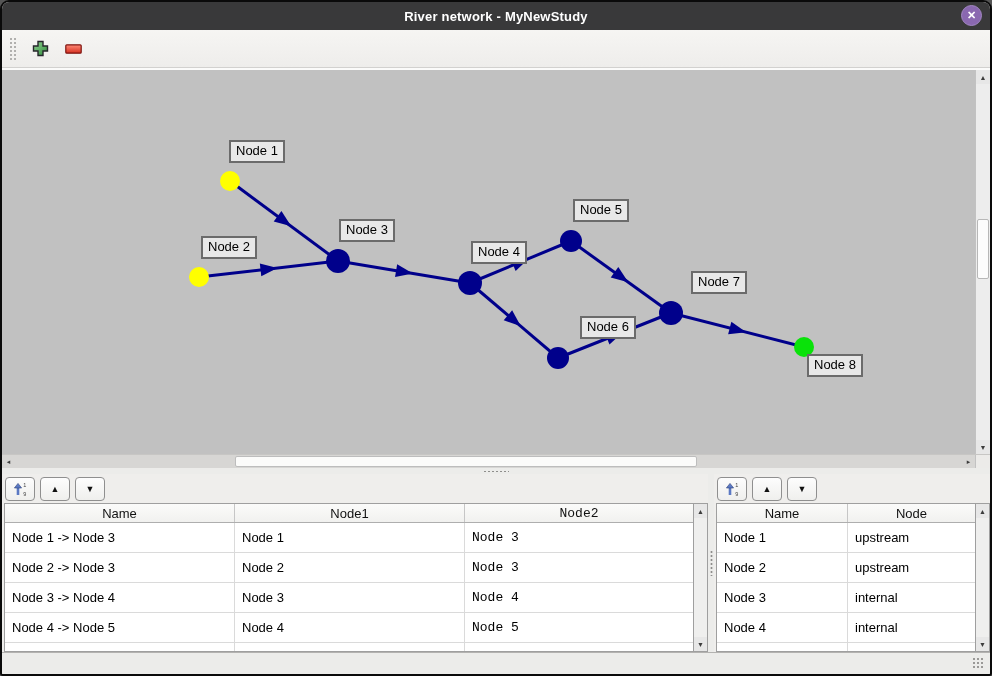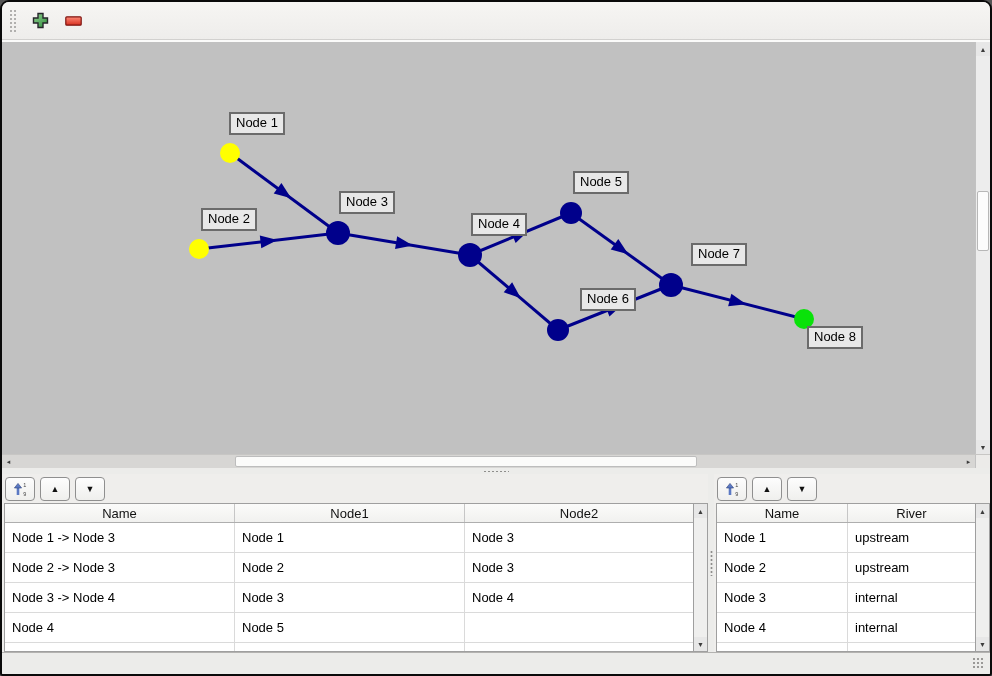--- a/index.html
+++ b/index.html
@@ -66,35 +66,41 @@
   .thead{display:flex;flex:0 0 19px;background:linear-gradient(#fbfbfa,#f1f1ef);
     border-bottom:1px solid #aeaeae;}
   .th{font-size:13px;color:#111;display:flex;align-items:center;justify-content:center;
     border-right:1px solid #c6c6c6;overflow:hidden;}
   .tbody{flex:1 1 auto;overflow:hidden;}
   .tr{display:flex;height:30px;border-bottom:1px solid #dadada;background:#fff;}
   .td{font-size:13px;color:#000;display:flex;align-items:center;padding-left:7px;
     border-right:1px solid #dadada;overflow:hidden;white-space:nowrap;}
   .branches .th:nth-child(1),.branches .td:nth-child(1){width:230px;flex:0 0 230px;}
   .branches .th:nth-child(2),.branches .td:nth-child(2){width:230px;flex:0 0 230px;}
-  .branches .th:nth-child(3),.branches .td:nth-child(3){flex:1 1 auto;border-right:none;}
+  .branches .th:nth-child(3),.branches .td:nth-child(3){flex:1 1 auto;border-right:none;font-family:Liberation Mono, monospace;}
   .nodes-t .th:nth-child(1),.nodes-t .td:nth-child(1){width:131px;flex:0 0 131px;}
   .nodes-t .th:nth-child(2),.nodes-t .td:nth-child(2){flex:1 1 auto;border-right:none;}
   .table-vscroll{flex:0 0 15px;background:#efefee;border:1px solid #9f9f9f;
     display:flex;flex-direction:column;justify-content:space-between;}
   
   .bottom-strip{flex:0 0 22px;background:#ececea;border-top:1px solid #b3b2b0;position:relative;}
   .resize-grip{position:absolute;right:5px;bottom:4px;width:13px;height:13px;
     background-image:radial-gradient(#9a9997 1px,transparent 1.1px);background-size:4px 4px;}
 </style>
 </head>
 <body>
 
 <div class="window">
 
+  <div class="titlebar">
+    <div class="title-text">River network - MyNewStudy</div>
+    <div class="close-button">
+      <span>✕</span>
+    </div>
+  </div>
 
   <div class="toolbar">
     <div class="toolbar-handle"></div>
     <div class="tool-button">
       <svg width="17" height="17" viewBox="0 0 17 17">
         <defs>
             <linearGradient id="gp" x1="0" y1="0" x2="1" y2="1">
           <stop offset="0" stop-color="#93d193"></stop>
               <stop offset="1" stop-color="#2e8b3a"></stop>
             </linearGradient>
@@ -218,20 +224,21 @@
                 <div class="td">Node 2 -&gt; Node 3</div>
                 <div class="td">Node 2</div>
                 <div class="td">Node 3</div>
               </div>
               <div class="tr">
                 <div class="td">Node 3 -&gt; Node 4</div>
                 <div class="td">Node 3</div>
                 <div class="td">Node 4</div>
               </div>
               <div class="tr">
+                <div class="td">Node 4 -&gt; Node 5</div>
                 <div class="td">Node 4</div>
                 <div class="td">Node 5</div>
               </div>
               <div class="tr">
                 <div class="td"></div>
                 <div class="td"></div>
                 <div class="td"></div>
               </div>
             </div>
         </div>
@@ -264,21 +271,21 @@
           <span>▲</span>
         </div>
         <div class="mini-button">
           <span>▼</span>
         </div>
       </div>
       <div class="table-area">
         <div class="data-table nodes-t">
           <div class="thead">
               <div class="th">Name</div>
-              <div class="th">River</div>
+              <div class="th">Node</div>
             </div>
           <div class="tbody">
               <div class="tr">
                 <div class="td">Node 1</div>
                 <div class="td">upstream</div>
               </div>
               <div class="tr">
                 <div class="td">Node 2</div>
                 <div class="td">upstream</div>
               </div>

